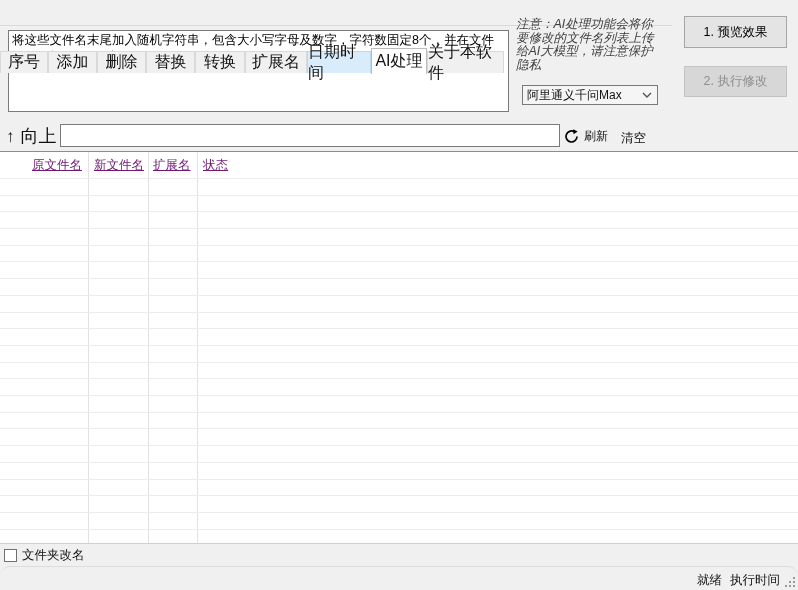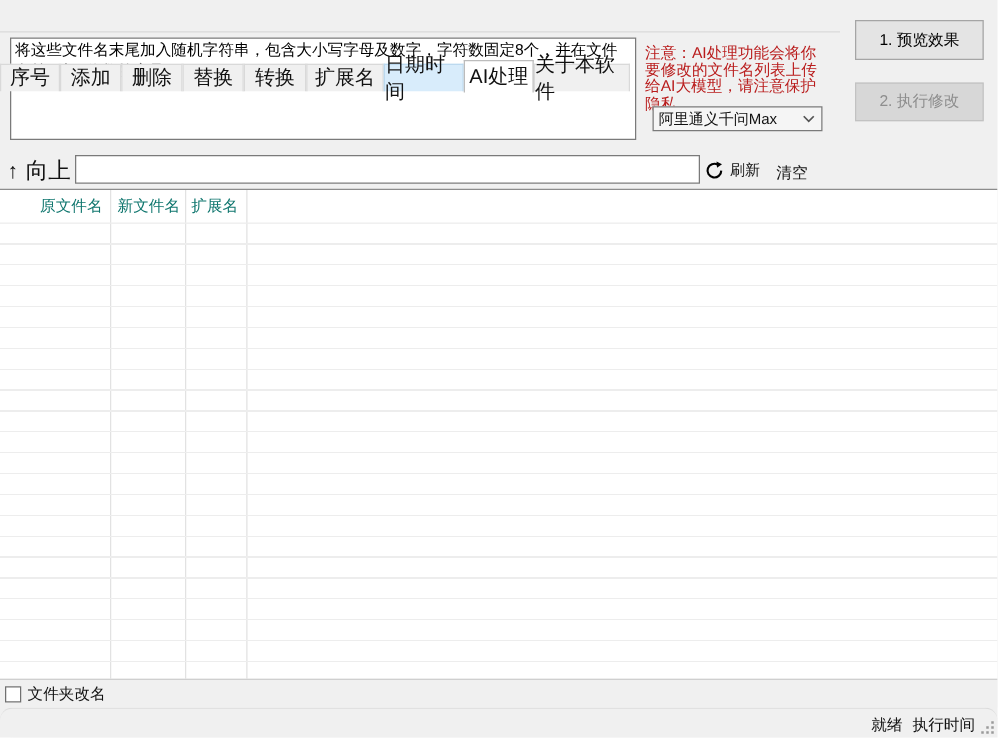--- a/index.html
+++ b/index.html
@@ -40,22 +40,22 @@
 
   
   .prompt-box {
     position: absolute; left: 8px; top: 30px; width: 501px; height: 82px;
     border: 1px solid #7a7a7a; background: #ffffff;
     font-family: "Liberation Sans", "DejaVu Sans", sans-serif;
     font-size: 12.5px; line-height: 16.5px; padding: 1px 3px;
     resize: none; outline: none; color: #000; overflow: hidden;
   }
   .notice {
-    position: absolute; left: 516px; top: 36px; width: 148px;
-    color: #b91c1c; font-size: 12.5px; line-height: 13.5px;
+    position: absolute; left: 516px; top: 18px; width: 148px;
+    color: #404040; font-size: 12.5px; line-height: 13.5px; font-style: italic;
   }
   .combo {
     position: absolute; left: 522px; top: 85px; width: 136px; height: 20px;
     border: 1px solid #7a7a7a; background: #f5f5f5;
     display: flex; align-items: center; cursor: default;
   }
   .combo-value { flex: 1; padding-left: 4px; font-size: 12px; white-space: nowrap; overflow: hidden; }
   .combo-chevron { width: 16px; height: 16px; margin-right: 2px; flex: 0 0 auto; }
 
   
@@ -79,21 +79,21 @@
   .refresh-ctrl { position: absolute; left: 563px; top: 127px; height: 18px; display: flex; align-items: center; cursor: default; }
   .refresh-ctrl svg { width: 17px; height: 17px; }
   .refresh-label { margin-left: 4px; font-size: 12px; }
   .clear-ctrl { position: absolute; left: 621px; top: 130px; font-size: 12.5px; cursor: default; }
 
   .splitline { position: absolute; left: 0; top: 151px; width: 798px; height: 1px; background: #8c8c8c; }
 
   
   .table { position: absolute; left: 0; top: 152px; width: 798px; height: 391px; background: #ffffff; }
   .thead { position: absolute; left: 0; top: 0; width: 798px; height: 26px; }
-  .th { position: absolute; top: 0; height: 26px; display: flex; align-items: center; font-size: 12.5px; color: #0f766e; cursor: default; }
+  .th { position: absolute; top: 0; height: 26px; display: flex; align-items: center; font-size: 12.5px; color: #701a75; cursor: default; text-decoration: underline; }
   .th-0 { left: 0;   width: 82px;  justify-content: flex-end; }
   .th-1 { left: 94px;  width: 54px; }
   .th-2 { left: 153px; width: 44px; }
   .th-3 { left: 203px; width: 120px; }
   .vline { position: absolute; top: 0; width: 1px; height: 391px; background: #e2e2e2; }
   .v1 { left: 88px; } .v2 { left: 148px; } .v3 { left: 197px; }
   .tbody {
     position: absolute; left: 0; top: 26px; width: 798px; height: 365px;
     border-top: 1px solid #ededed;
     background: repeating-linear-gradient(to bottom,
@@ -173,20 +173,21 @@
 
 <div class="clear-ctrl">清空</div>
 
 <div class="splitline"></div>
 
 <div class="table">
   <div class="thead">
     <div class="th th-0">原文件名</div>
     <div class="th th-1">新文件名</div>
     <div class="th th-2">扩展名</div>
+    <div class="th th-3">状态</div>
   </div>
   <div class="vline v1"></div>
   <div class="vline v2"></div>
   <div class="vline v3"></div>
   <div class="tbody"></div>
 </div>
 
 <div class="footer-row">
   <span class="checkbox"></span>
   <span class="checkbox-label">文件夹改名</span>

